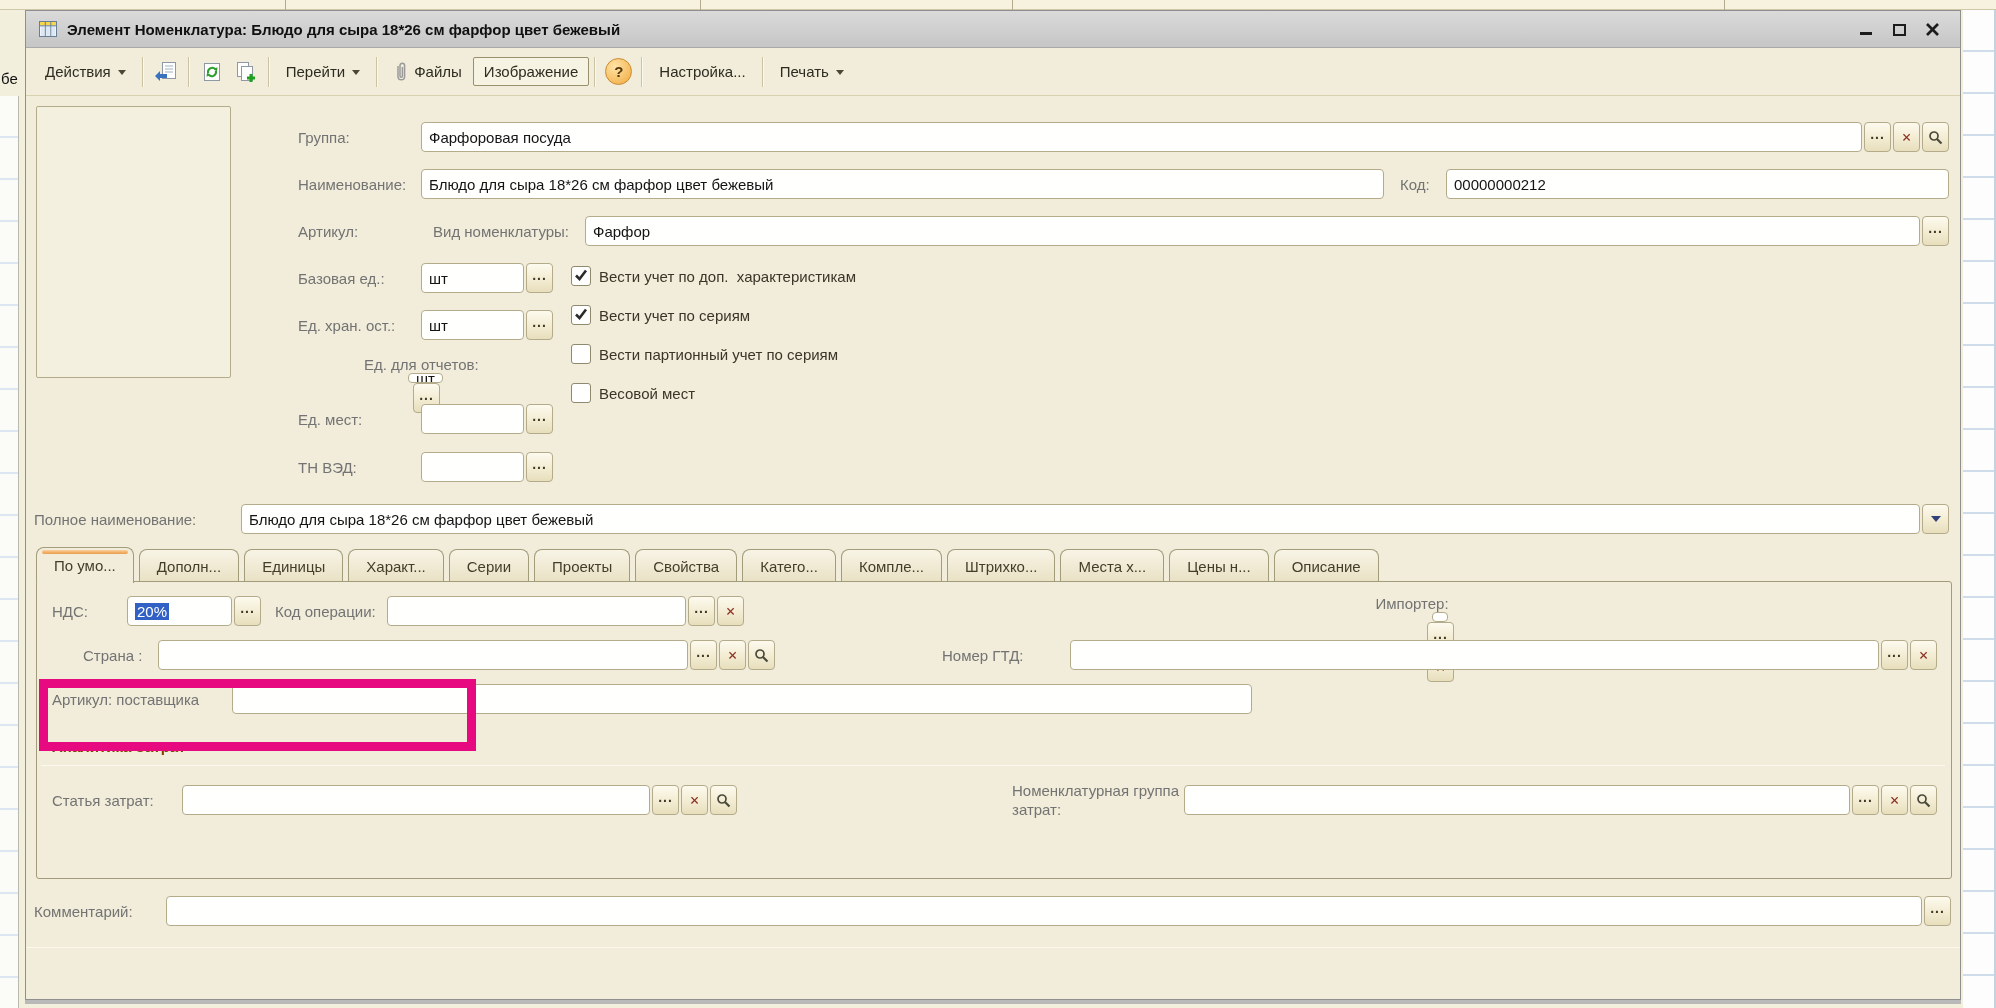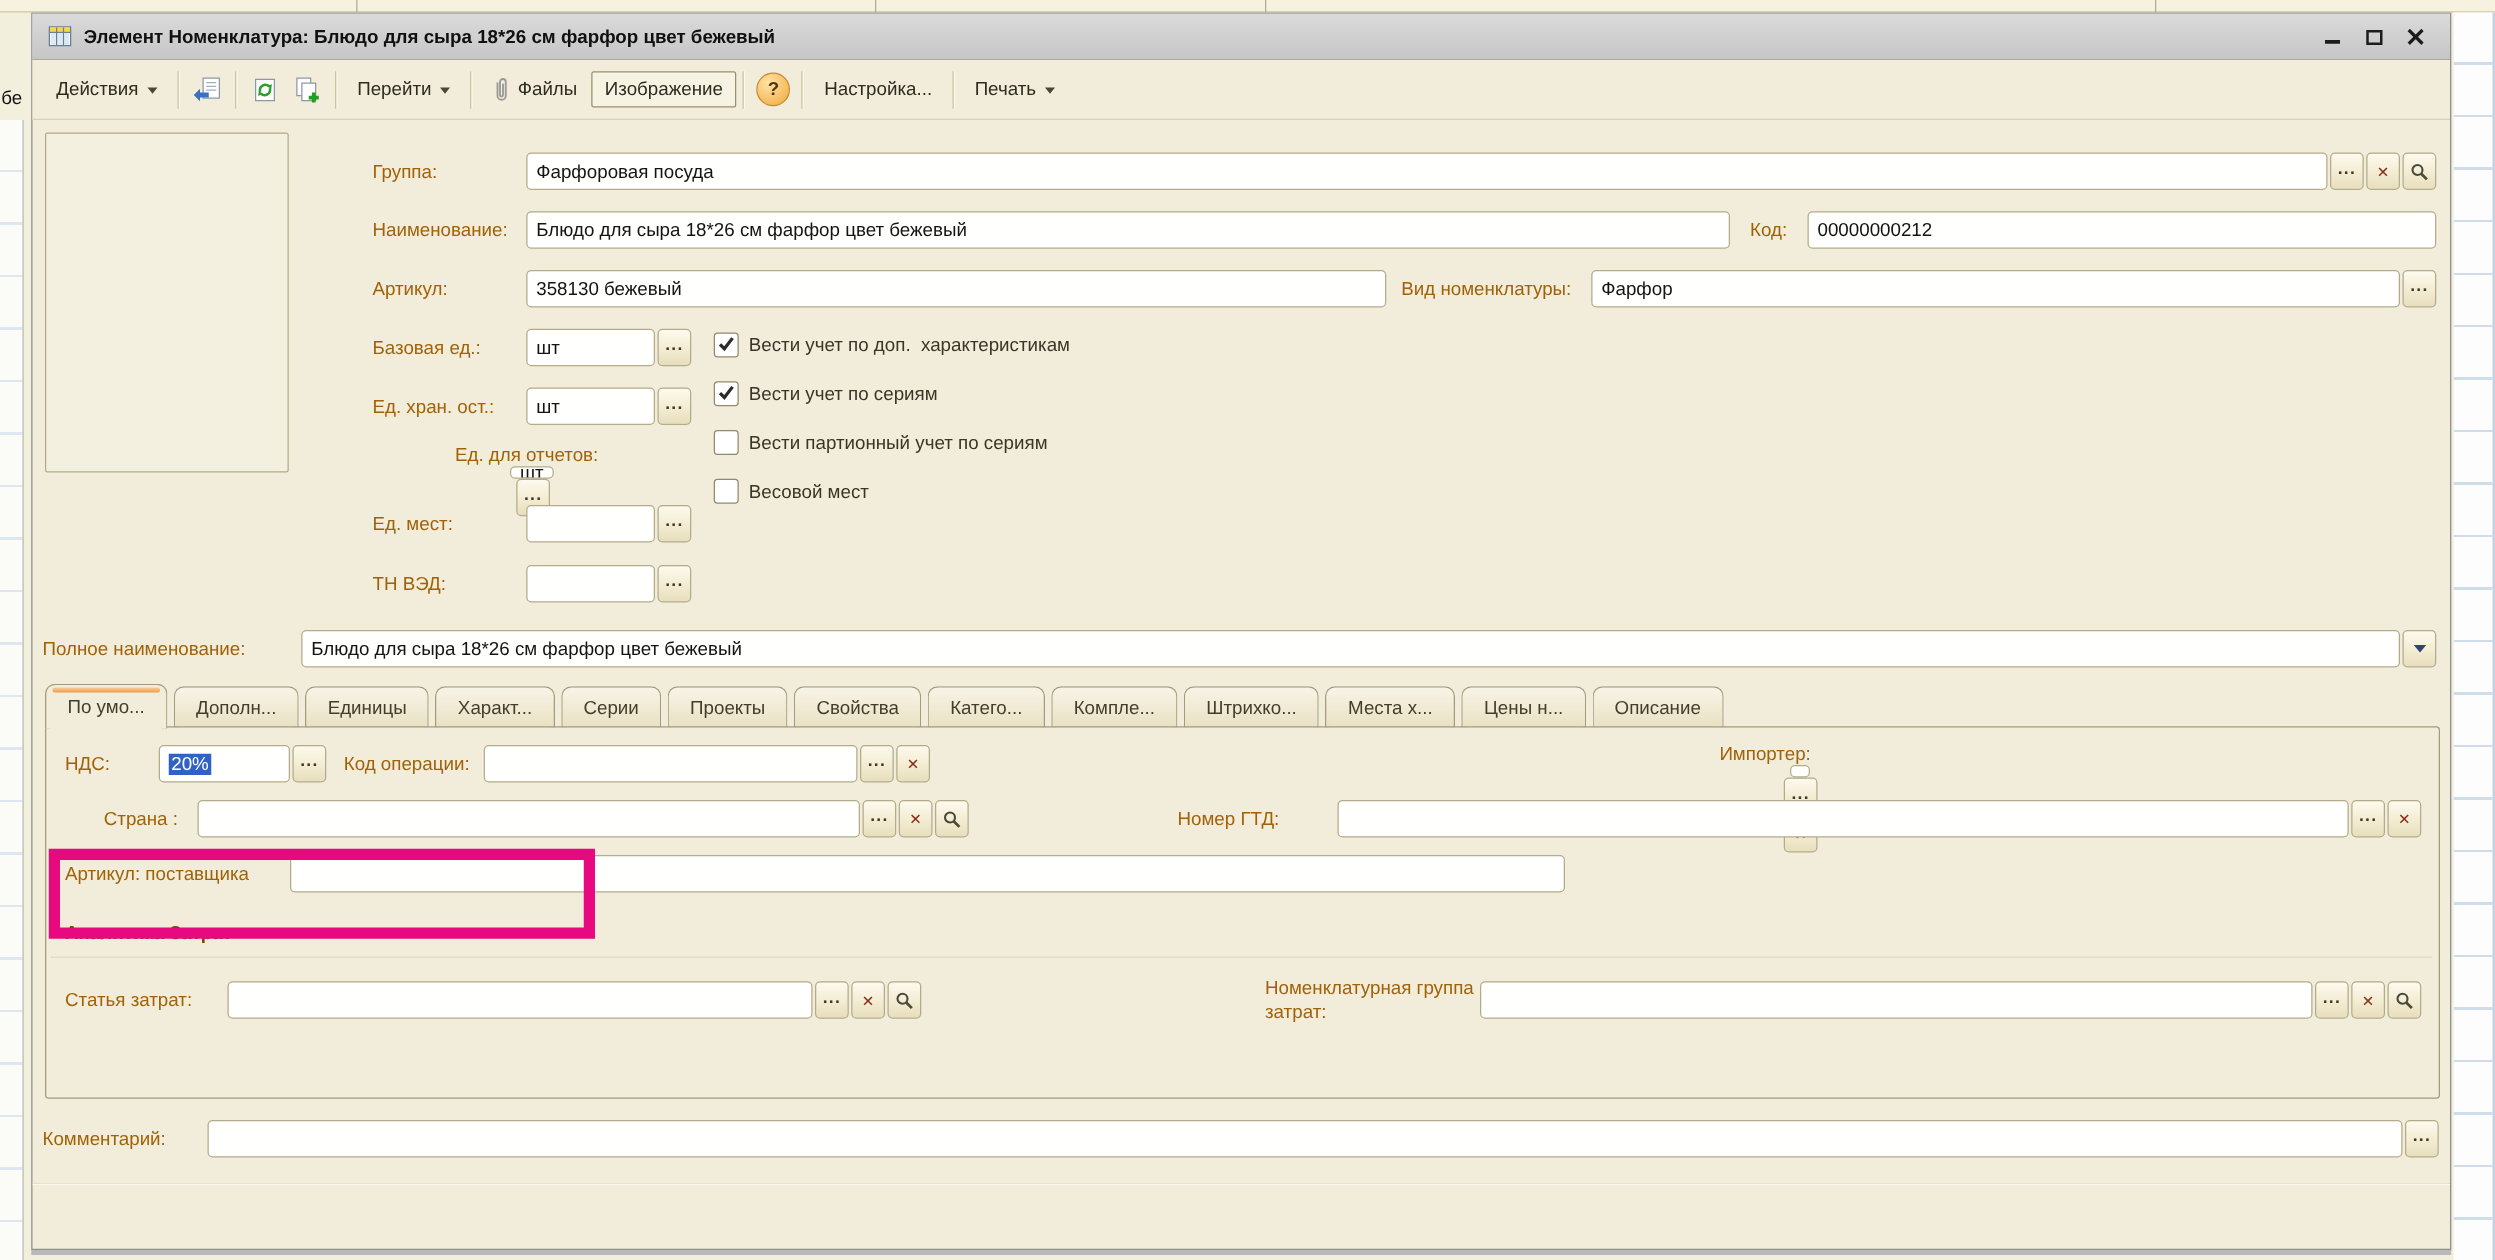--- a/index.html
+++ b/index.html
@@ -37,21 +37,21 @@
   .tsep { width:0; height:30px; border-left:1px solid #cbc3a1; border-right:1px solid #fbf8ee; margin:0 5px; }
   .icon-btn { width:34px; height:36px; display:flex; align-items:center; justify-content:center; cursor:pointer; border:1px solid transparent; border-radius:2px; }
   .help-btn { width:27px; height:27px; border-radius:50%; border:1px solid #c98a2e; cursor:pointer;
               background:radial-gradient(circle at 35% 30%, #ffe3a6, #f0a93c); display:flex; align-items:center; justify-content:center;
               font-weight:bold; font-size:15px; color:#53380e; margin:0 4px; }
 
   
   .img-box { position:absolute; left:10px; top:95px; width:195px; height:272px; background:#f4f0e0; border:1px solid #b3ab8a; border-radius:2px; }
 
   .frow { position:absolute; display:flex; align-items:center; height:32px; }
-  .flabel { font-size:15px; color:#a16207; flex-shrink:0; white-space:nowrap; }
+  .flabel { font-size:15px; color:#737373; flex-shrink:0; white-space:nowrap; }
   .field { flex:1 1 auto; height:30px; background:#fffffd; border:1px solid #b3ab8a; border-radius:4px; padding:4px 7px;
            font-size:15px; color:#141414; display:flex; align-items:center; overflow:hidden; white-space:nowrap; cursor:text; }
   .field.fixed { flex:0 0 auto; }
   .fbtn { flex:0 0 auto; width:27px; height:30px; margin-left:2px; border:1px solid #b3ab8a; border-radius:4px;
           background:linear-gradient(180deg,#fdfaee 0%,#f3ecd2 55%,#e7debc 100%);
           display:flex; align-items:center; justify-content:center; color:#3f3a28; cursor:pointer; }
   .dots-glyph { font-size:14px; font-weight:bold; letter-spacing:1px; line-height:10px; margin-top:-7px; }
   .clear-glyph { font-family:"Liberation Serif", serif; font-size:17px; font-weight:bold; color:#8a2f20; line-height:17px; }
   .drop-tri { width:0; height:0; border-left:5px solid transparent; border-right:5px solid transparent; border-top:6px solid #33437a; }
   .sel-text { background:#3161c4; color:#fff; padding:0 2px; }
@@ -220,21 +220,20 @@
   <div class="frow" style="left:272px; top:157px; width:1651px;" data-interactable="false">
     <span class="flabel" style="width:123px" data-interactable="false">Наименование:</span>
     <div class="field fixed" style="width:963px" data-interactable="true">Блюдо для сыра 18*26 см фарфор цвет бежевый</div>
     <span class="spacer" style="width:16px"></span>
     <span class="flabel" style="width:46px" data-interactable="false">Код:</span>
     <div class="field" data-interactable="true">00000000212</div>
   </div>
 
   <div class="frow" style="left:272px; top:204px; width:1651px;" data-interactable="false">
     <span class="flabel" style="width:123px" data-interactable="false">Артикул:</span>
-    <div class="field fixed" style="width:688px" data-interactable="true">358130 бежевый</div>
     <span class="spacer" style="width:12px"></span>
     <span class="flabel" style="width:152px" data-interactable="false">Вид номенклатуры:</span>
     <div class="field" data-interactable="true">Фарфор</div>
     <div class="fbtn" data-interactable="true">
         <span class="dots-glyph" data-interactable="false">...</span>
       </div>
   </div>
 
   <div class="frow" style="left:272px; top:251px; width:255px;" data-interactable="false">
     <span class="flabel" style="width:123px" data-interactable="false">Базовая ед.:</span>

